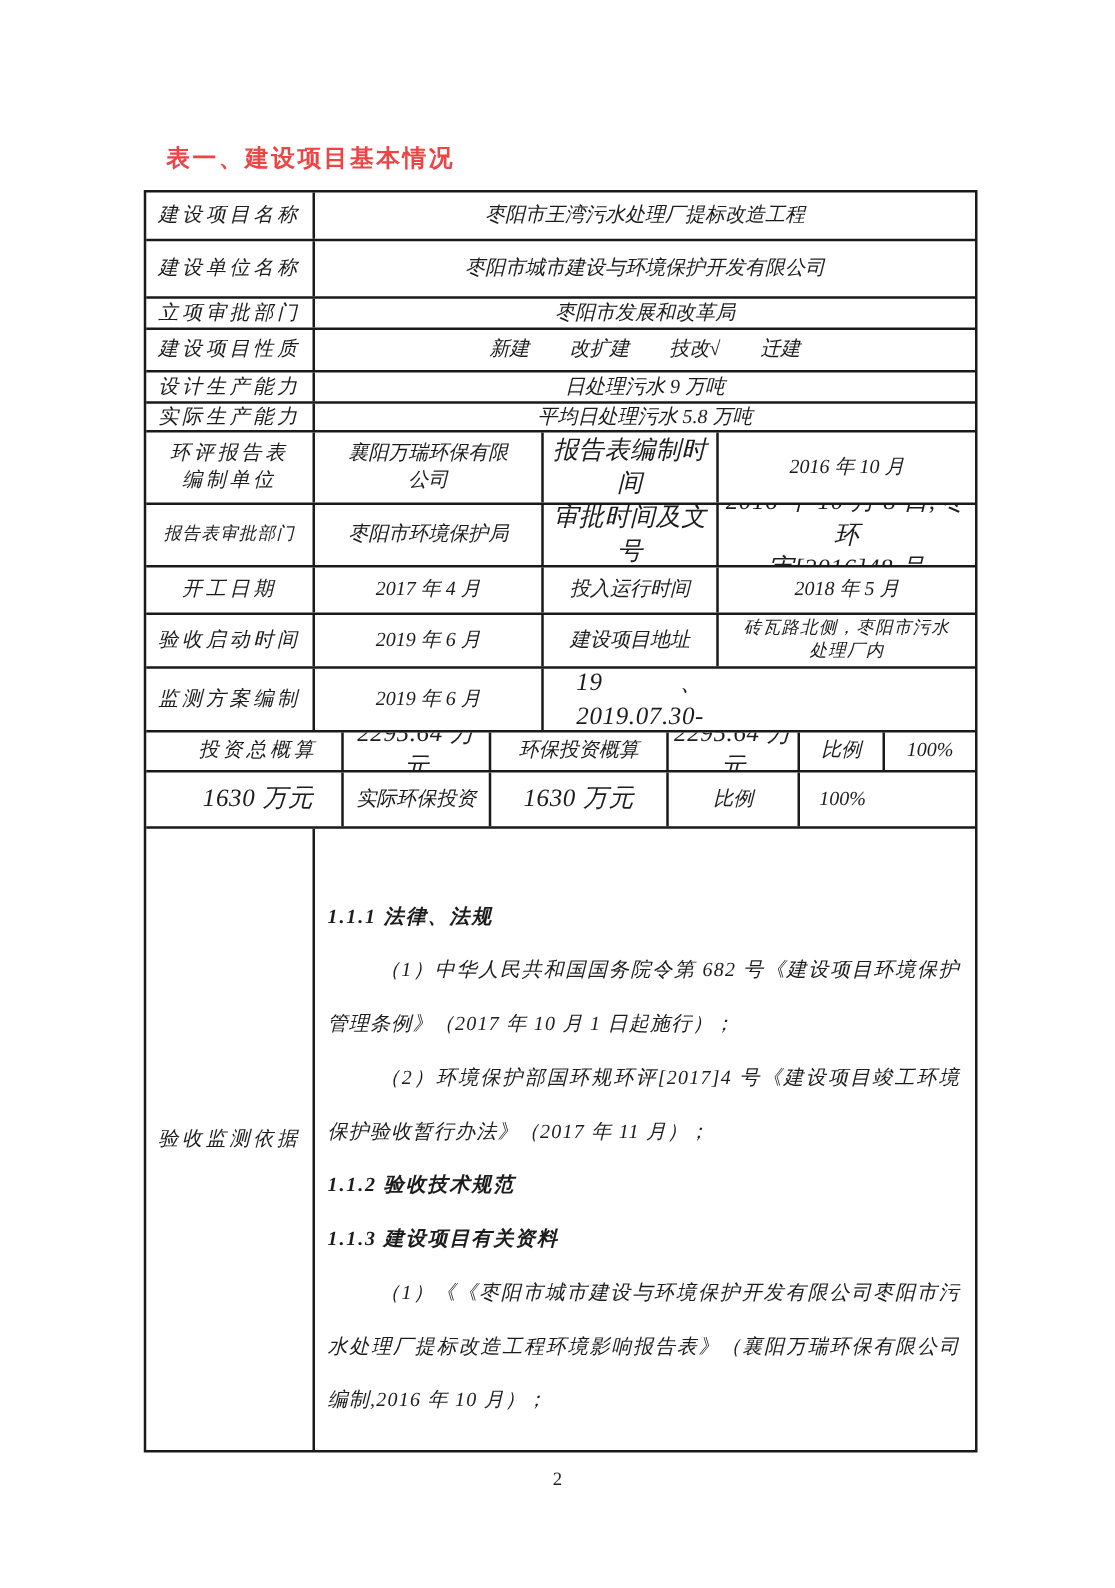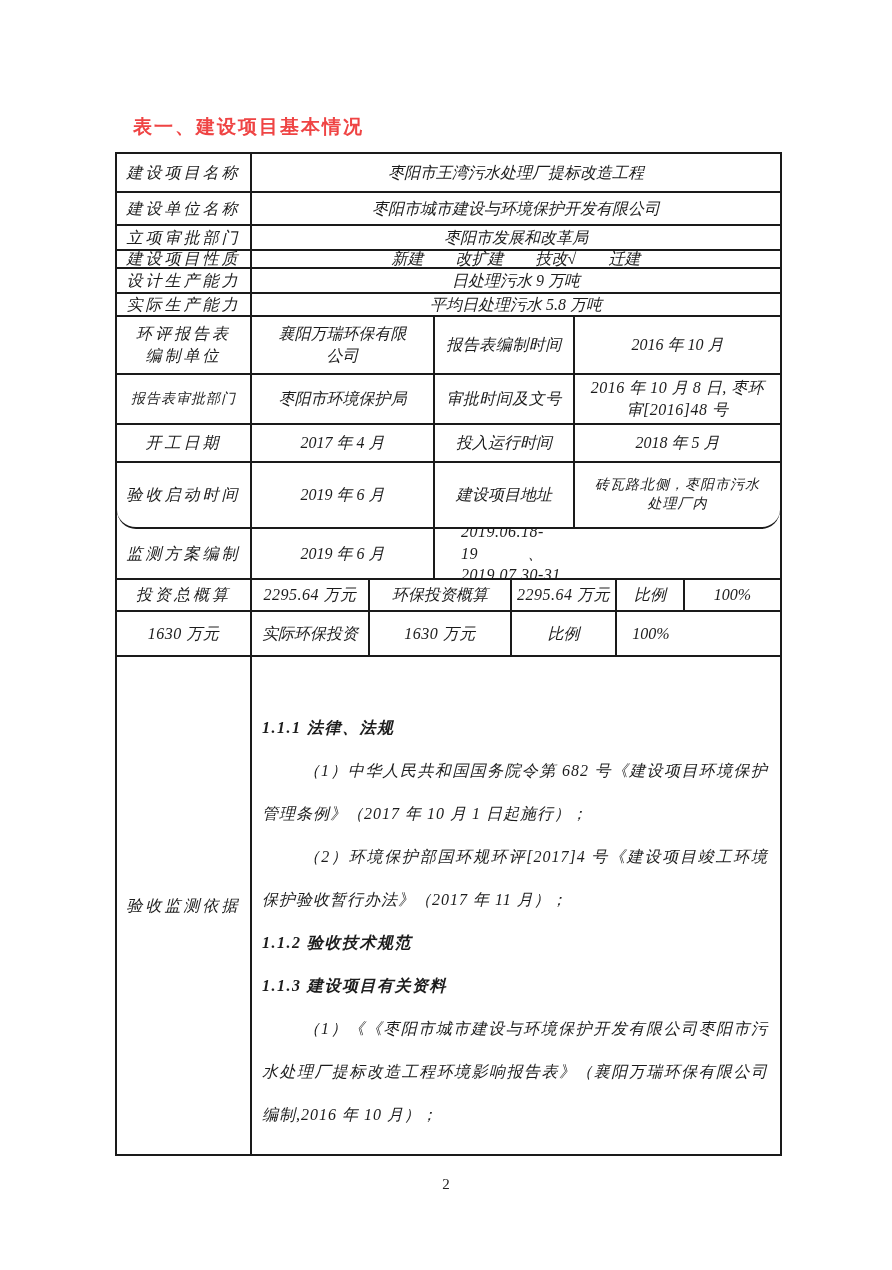--- a/index.html
+++ b/index.html
@@ -40,33 +40,33 @@
     justify-content: center;
     text-align: center;
     font-size: 16px;
     line-height: 1.35;
     padding: 1px 4px;
     overflow: hidden;
   }
   .cell:last-child { border-right: none; }
   .lab { letter-spacing: 3px; }
   .fs14 { font-size: 14px; letter-spacing: 1px; }
-  .fs15 { font-size: 16px; letter-spacing: 0.5px; }
+  .fs15 { font-size: 20px; letter-spacing: 0.5px; }
   .pre { white-space: pre-line; }
   .left-align { justify-content: flex-start; text-align: left; padding-left: 26px; }
   
-  .h39 { height: 39px; } .h33 { height: 33px; } .h25 { height: 25px; }
-  .h34 { height: 18px; } .h23 { height: 23px; } .h58 { height: 58px; }
-  .h50 { height: 50px; } .h35 { height: 38px; } .h49 { height: 66px; border-radius: 19px; }
+  .h39 { height: 39px; } .h33 { height: 46px; } .h25 { height: 25px; }
+  .h34 { height: 34px; } .h23 { height: 23px; } .h58 { height: 58px; }
+  .h50 { height: 50px; } .h35 { height: 38px; } .h49 { height: 43px; }
   .h51 { height: 51px; } .h32 { height: 32px; } .h45 { height: 45px; }
   .h497 { height: 497px; }
   
   .cols2 { grid-template-columns: 135px 1fr; }
   .cols4 { grid-template-columns: 135px 183px 140px 1fr; }
-  .cols6 { grid-template-columns: 135px 118px 142px 105px 68px 1fr; }
+  .cols6 { grid-template-columns: 135px 118px 142px 105px 68px 1fr; padding-left: 23px; }
   
   .basis-content {
     display: block;
     text-align: justify;
     padding: 6px 12px 0 10px;
     font-size: 16px;
     line-height: 43px;
     letter-spacing: 1px;
     margin-top: 43px;
   }

